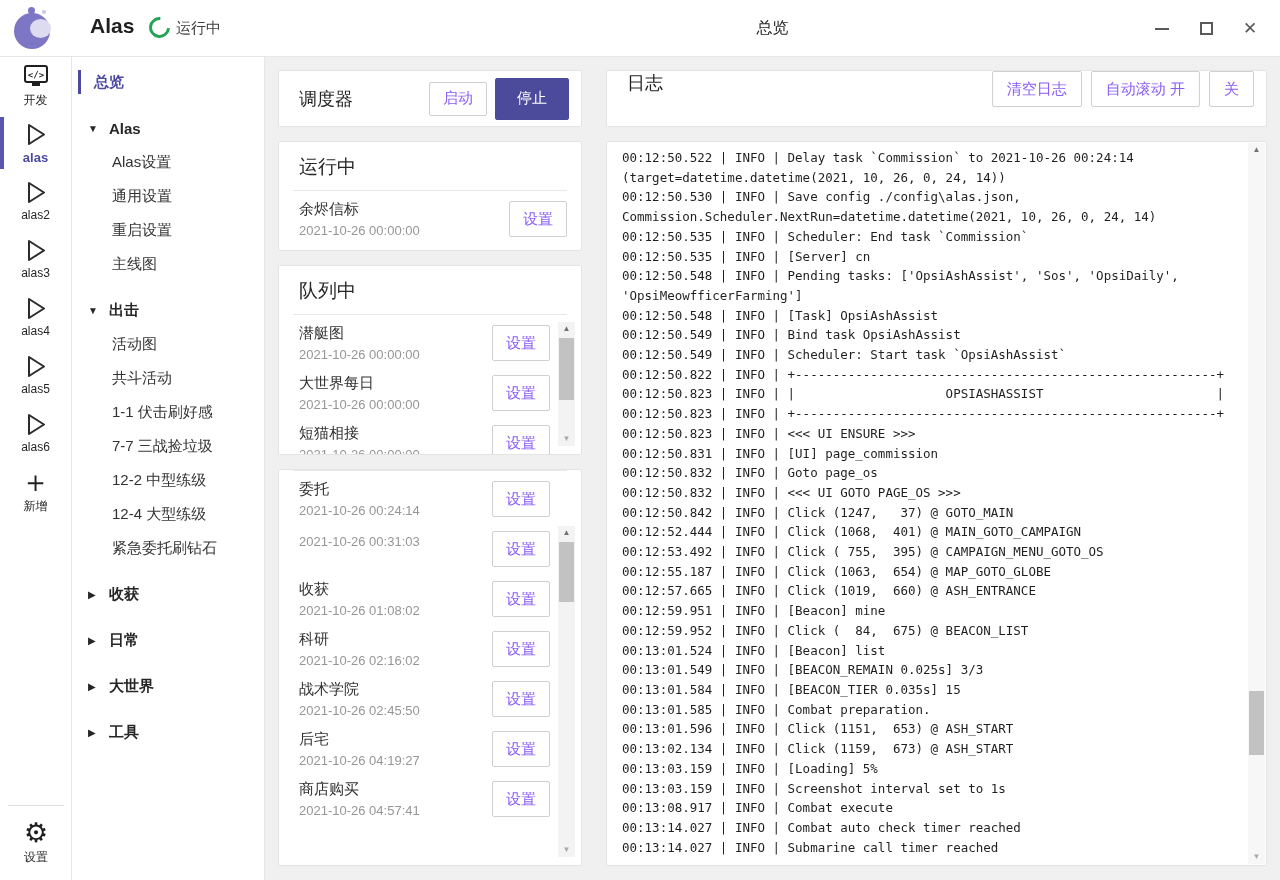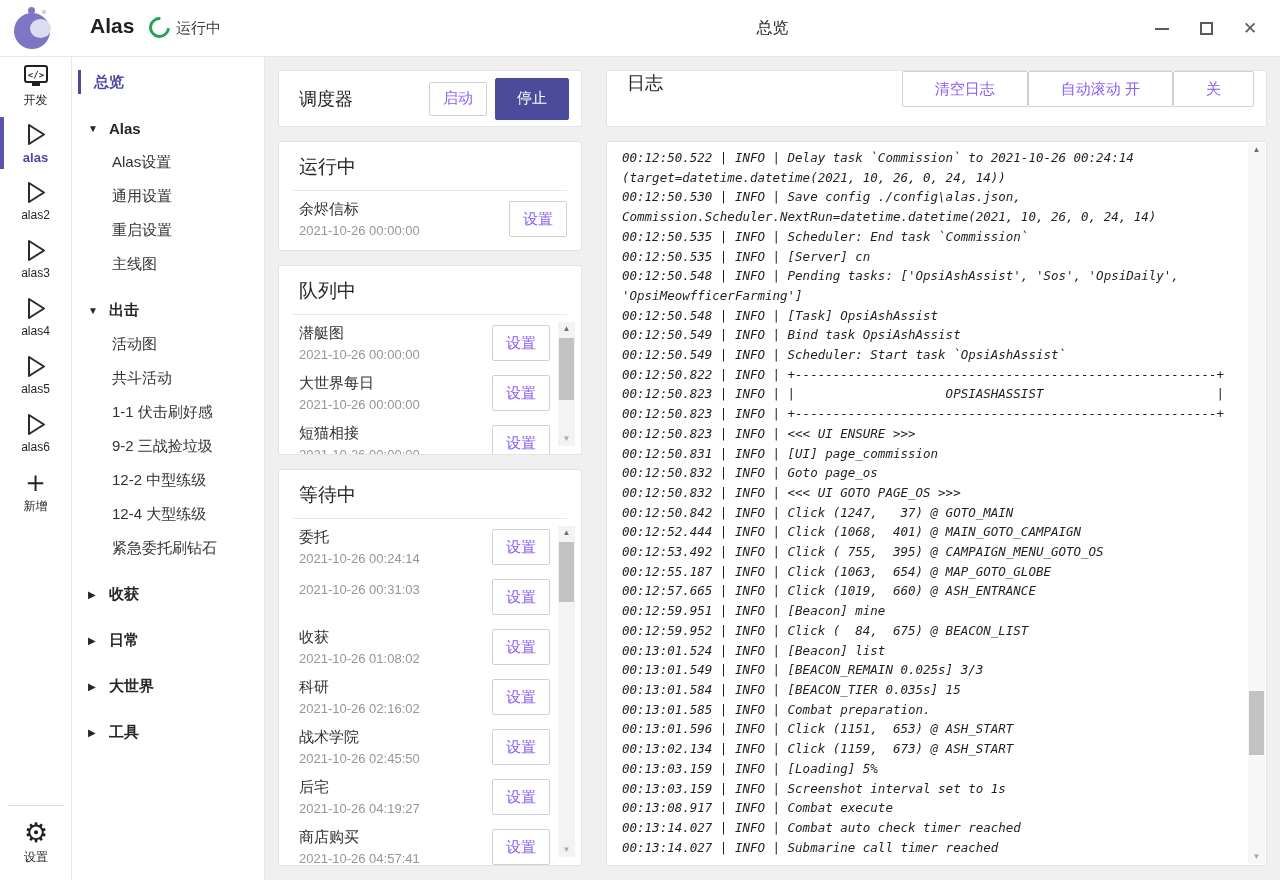--- a/index.html
+++ b/index.html
@@ -77,22 +77,22 @@
   .task-setting { position:absolute; top:6px; width:58px; height:36px; right:31px; }
   .sec-running .task-setting { right:14px; }
   
   .sbar { position:absolute; top:4px; right:6px; bottom:8px; width:17px; background:#f3f3f3; }
   .sb-arrow { position:absolute; left:0; width:17px; height:14px; font-size:8px; text-align:center; line-height:14px; color:#707070; cursor:pointer; }
   .sb-arrow.up { top:0; }
   .sb-arrow.down { bottom:0; color:#a9a9a9; }
   .sb-thumb { position:absolute; left:1px; width:15px; background:#c2c2c2; cursor:pointer; }
   
   .log-head { height:57px; display:flex; align-items:flex-start; padding:0 12px 0 20px; }
-  .log-btn { height:36px; padding:0 32px; }
-  .log-body { flex:1; position:relative; overflow:hidden;font-style:italic; }
+  .log-btn { height:36px; padding:0 14px; margin-left:9px; }
+  .log-body { flex:1; position:relative; overflow:hidden; }
   .log-pre { position:absolute; left:15px; top:6px; right:22px; bottom:4px; overflow:hidden;
     font-family:"DejaVu Sans Mono","Liberation Mono",monospace; font-size:12.5px; line-height:19.7px; color:#1f1f1f; white-space:pre; }
   .log-sbar { position:absolute; top:1px; right:1px; bottom:1px; width:17px; background:#f7f7f7; }
   .log-sbar .sb-thumb { top:76%; height:64px; }
   
   svg { display:block; }
 </style>
 </head>
 <body>
 
@@ -242,21 +242,21 @@
     <div class="nav-item t-child">
 
     <span class="nav-label">共斗活动</span>
   </div>
     <div class="nav-item t-child">
 
     <span class="nav-label">1-1 伏击刷好感</span>
   </div>
     <div class="nav-item t-child">
 
-    <span class="nav-label">9-2 三战捡垃圾</span>
+    <span class="nav-label">7-7 三战捡垃圾</span>
   </div>
     <div class="nav-item t-child">
 
     <span class="nav-label">12-2 中型练级</span>
   </div>
     <div class="nav-item t-child">
 
     <span class="nav-label">12-4 大型练级</span>
   </div>
     <div class="nav-item t-child">
@@ -324,21 +324,20 @@
   </div>
         </div>
       <div class="sbar" style="top:56px;">
         <div class="sb-arrow up">▲</div>
         <div class="sb-thumb" style="top:16px;height:62px;"></div>
         <div class="sb-arrow down">▼</div>
       </div>
     </div>
 
     <div class="card sec sec-waiting">
-      <div class="sec-title">等待中</div>
       <div class="sec-divider"></div>
       <div class="task-list">
           <div class="task-row">
     <div class="task-name">委托</div>
     <div class="task-time">2021-10-26 00:24:14</div>
     <button class="btn task-setting">设置</button>
   </div>
           <div class="task-row">
     <div class="task-time">2021-10-26 00:31:03</div>
     <button class="btn task-setting">设置</button>

